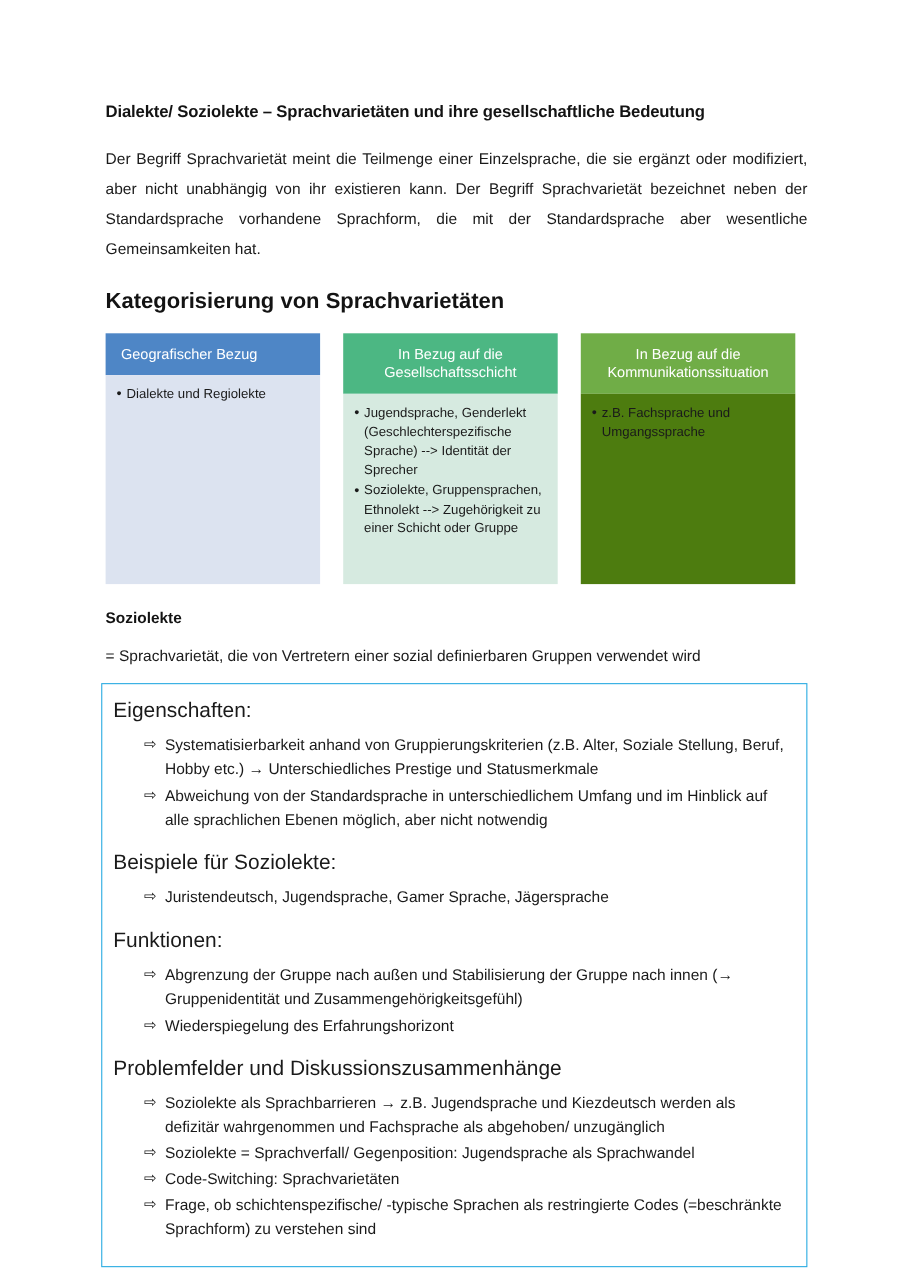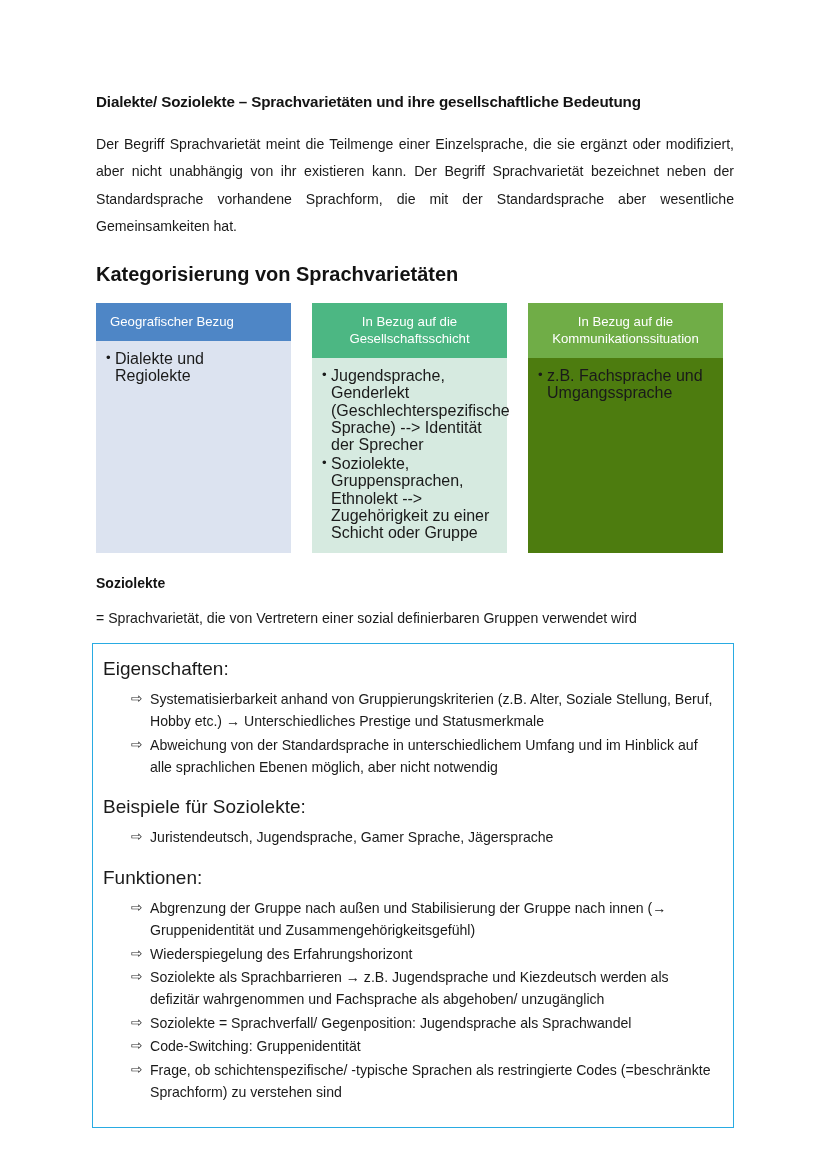--- a/index.html
+++ b/index.html
@@ -75,21 +75,21 @@
     padding: 10px 10px 11px 10px;
     min-height: 19px;
     box-sizing: border-box;
   }
   .cat-head.left   { text-align: left; padding-left: 14px; display:flex; align-items:center; }
   .cat-head.center { text-align: center; }
 
   .cat-body {
     flex: 1 1 auto;
     padding: 9px 10px 10px 10px;
-    font-size: 16px;
+    font-size: 12px;
     line-height: 17.4px;
     color: #1a1a1a;
     box-sizing: border-box;
   }
   .cat-body ul {
     margin: 0;
     padding: 0;
     list-style: none;
   }
   .cat-body li {
@@ -242,32 +242,33 @@
         <li>
           <span class="ar">⇨</span>
           <span>Abgrenzung der Gruppe nach außen und Stabilisierung der Gruppe nach innen (→ Gruppenidentität und Zusammengehörigkeitsgefühl)</span>
         </li>
         <li>
           <span class="ar">⇨</span>
           <span>Wiederspiegelung des Erfahrungshorizont</span>
         </li>
       </ul>
 
+      <div class="blk-label spaced">Problemfelder und Diskussionszusammenhänge</div>
       <ul class="arrow-list">
         <li>
           <span class="ar">⇨</span>
           <span>Soziolekte als Sprachbarrieren → z.B. Jugendsprache und Kiezdeutsch werden als defizitär wahrgenommen und Fachsprache als abgehoben/ unzugänglich</span>
         </li>
         <li>
           <span class="ar">⇨</span>
           <span>Soziolekte = Sprachverfall/ Gegenposition: Jugendsprache als Sprachwandel</span>
         </li>
         <li>
           <span class="ar">⇨</span>
-          <span>Code-Switching: Gruppenidentität</span>
+          <span>Code-Switching: Sprachvarietäten</span>
         </li>
         <li>
           <span class="ar">⇨</span>
           <span>Frage, ob schichtenspezifische/ -typische Sprachen als restringierte Codes (=beschränkte Sprachform) zu verstehen sind</span>
         </li>
       </ul>
 
     </div>
 
   </div>

